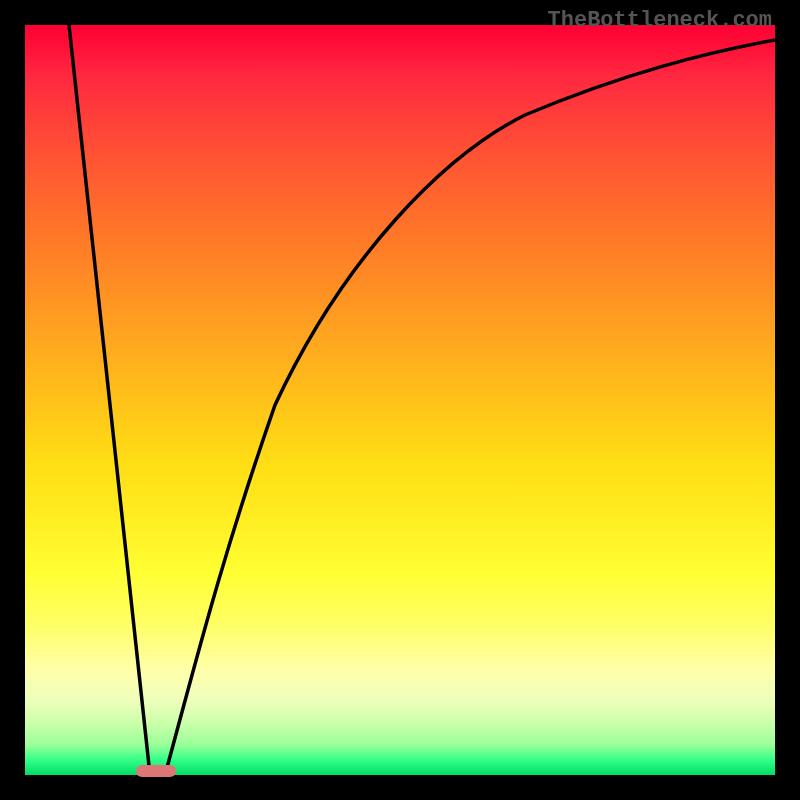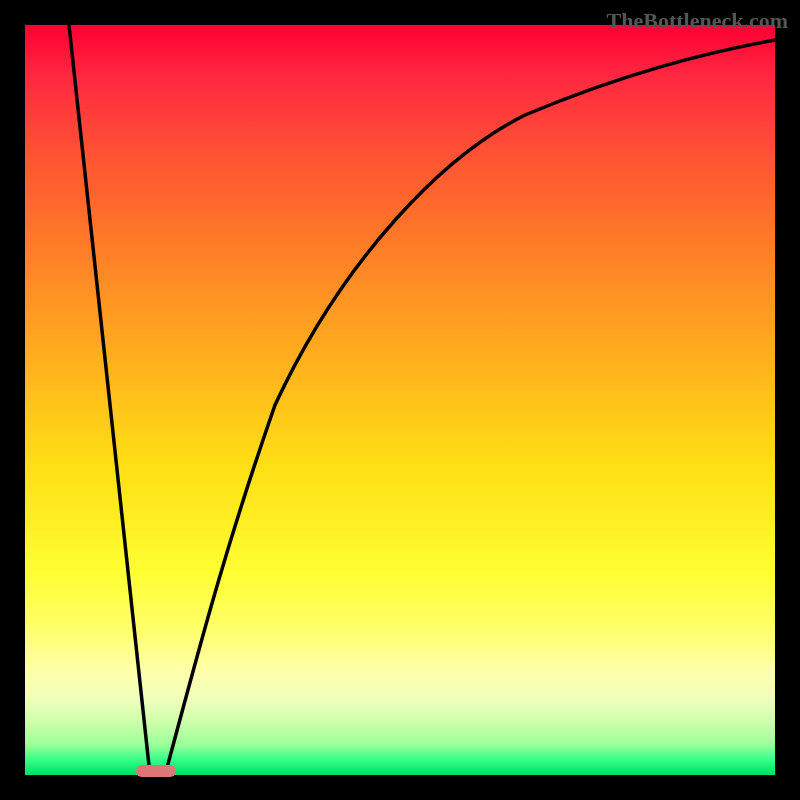--- a/index.html
+++ b/index.html
@@ -30,22 +30,22 @@
         #eeffbb 90%,
         #ccffaa 93%,
         #99ff99 96%,
         #33ff88 98%,
         #00dd66 100%
       );
     }
     .watermark {
       position: absolute;
       top: 8px;
-      right: 12px;
-      font-family: Liberation Serif, serif;
+      right: 28px;
+      font-family: Liberation Mono, monospace;
       font-size: 22px;
       font-weight: bold;
       color: #555;
       z-index: 10;
     }
     .curve-svg {
       position: absolute;
       left: 25px;
       top: 25px;
       width: 750px;

